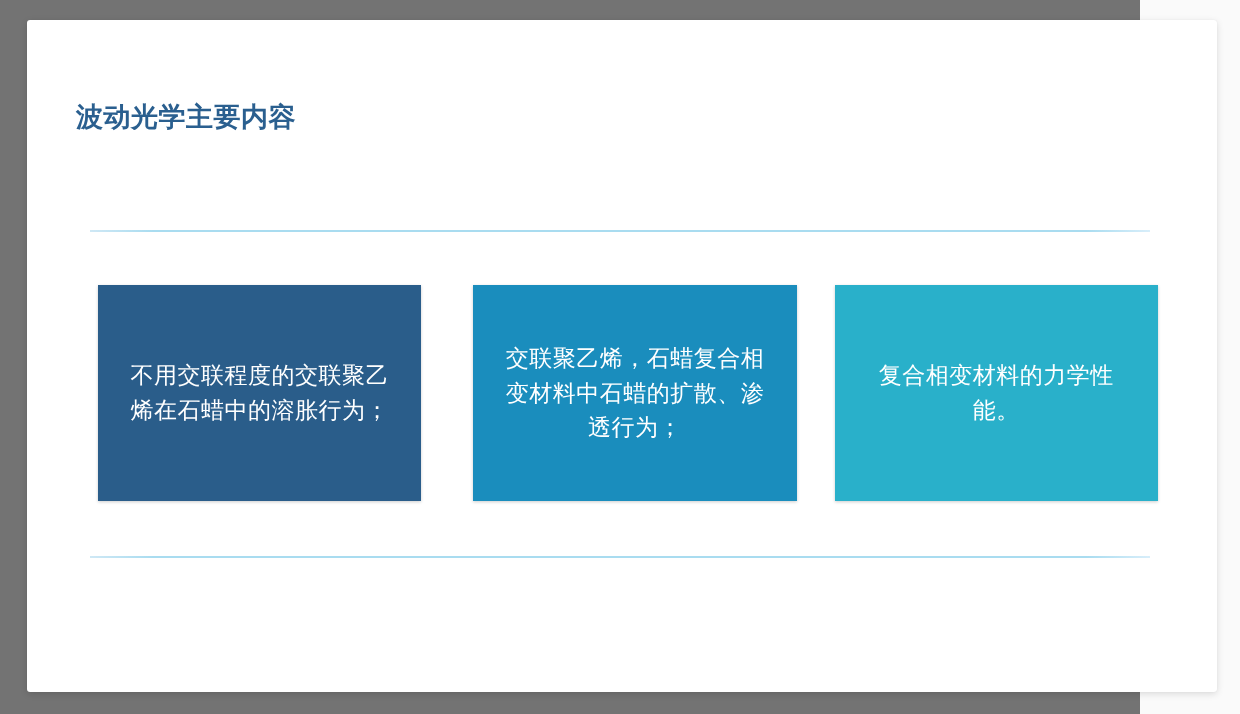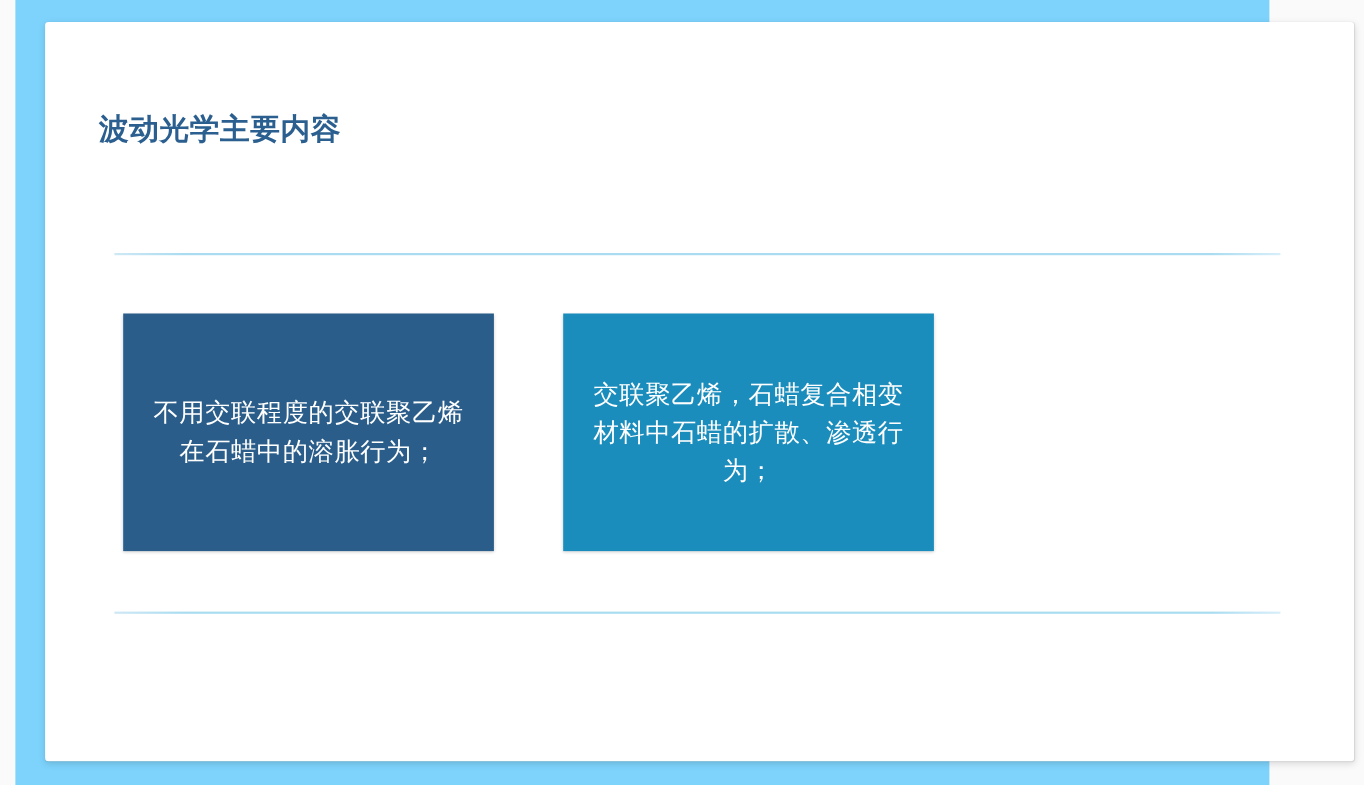--- a/index.html
+++ b/index.html
@@ -9,25 +9,25 @@
   body {
     width: 1240px;
     height: 714px;
     background: #fafafa;
     font-family: "Liberation Sans", "DejaVu Sans", sans-serif;
     overflow: hidden;
   }
 
   .slide-canvas {
     position: absolute;
-    left: 14px;
+    left: 0;
     top: 0;
     width: 1140px;
     height: 714px;
-    background: #7dd3fc;
+    background: #737373;
   }
 
   .slide-card {
     position: absolute;
     left: 27px;
     top: 20px;
     width: 1190px;
     height: 672px;
     background: #ffffff;
     border-radius: 3px;
@@ -57,21 +57,21 @@
   .divider-bottom { top: 536px; }
 
   .card-row {
     position: absolute;
     left: 71px;
     top: 265px;
     width: 1060px;
     height: 218px;
     display: flex;
     align-items: flex-start;
-    gap: 49px;
+    gap: 38px;
   }
 
   .content-box {
     width: 337px;
     height: 216px;
     display: flex;
     align-items: center;
     justify-content: center;
     box-sizing: border-box;
     padding: 10px 26px;
@@ -105,20 +105,23 @@
     <div class="card-row">
 
       <div class="content-box box-1">
         <div class="box-text">不用交联程度的交联聚乙烯在石蜡中的溶胀行为；</div>
       </div>
 
       <div class="content-box box-2">
         <div class="box-text">交联聚乙烯，石蜡复合相变材料中石蜡的扩散、渗透行为；</div>
       </div>
 
+      <div class="content-box box-3">
+        <div class="box-text">复合相变材料的力学性能。</div>
+      </div>
 
     </div>
 
     <div class="divider divider-bottom"></div>
 
   </div>
 
 </div>
 
 </body></html>

